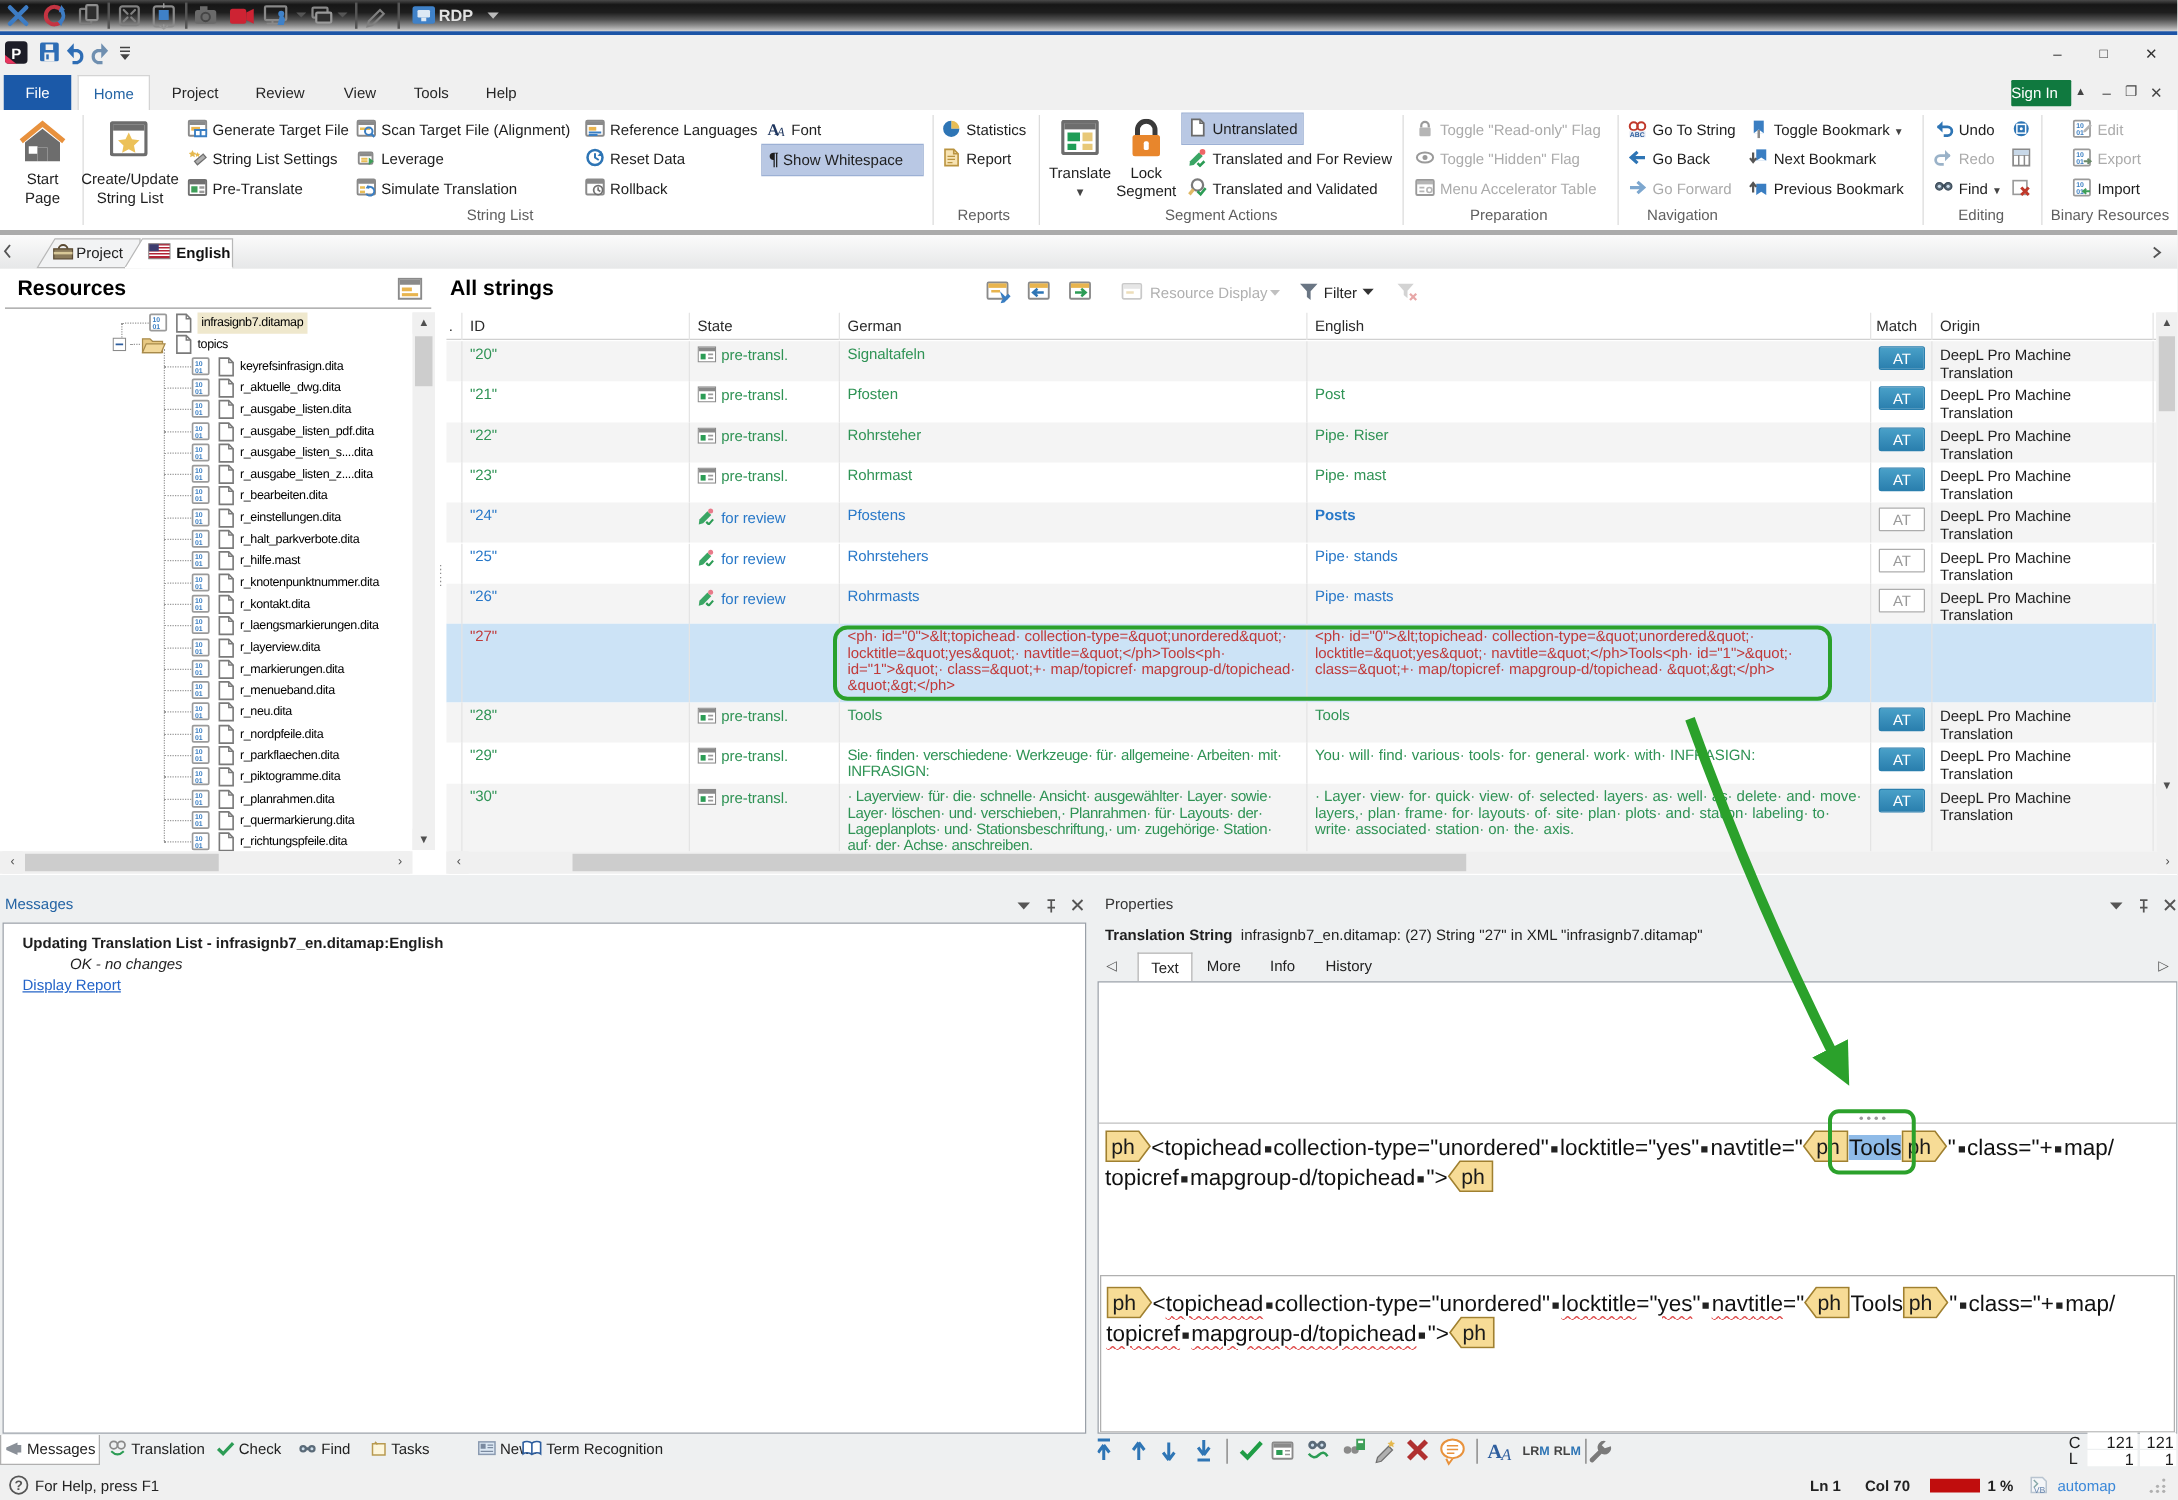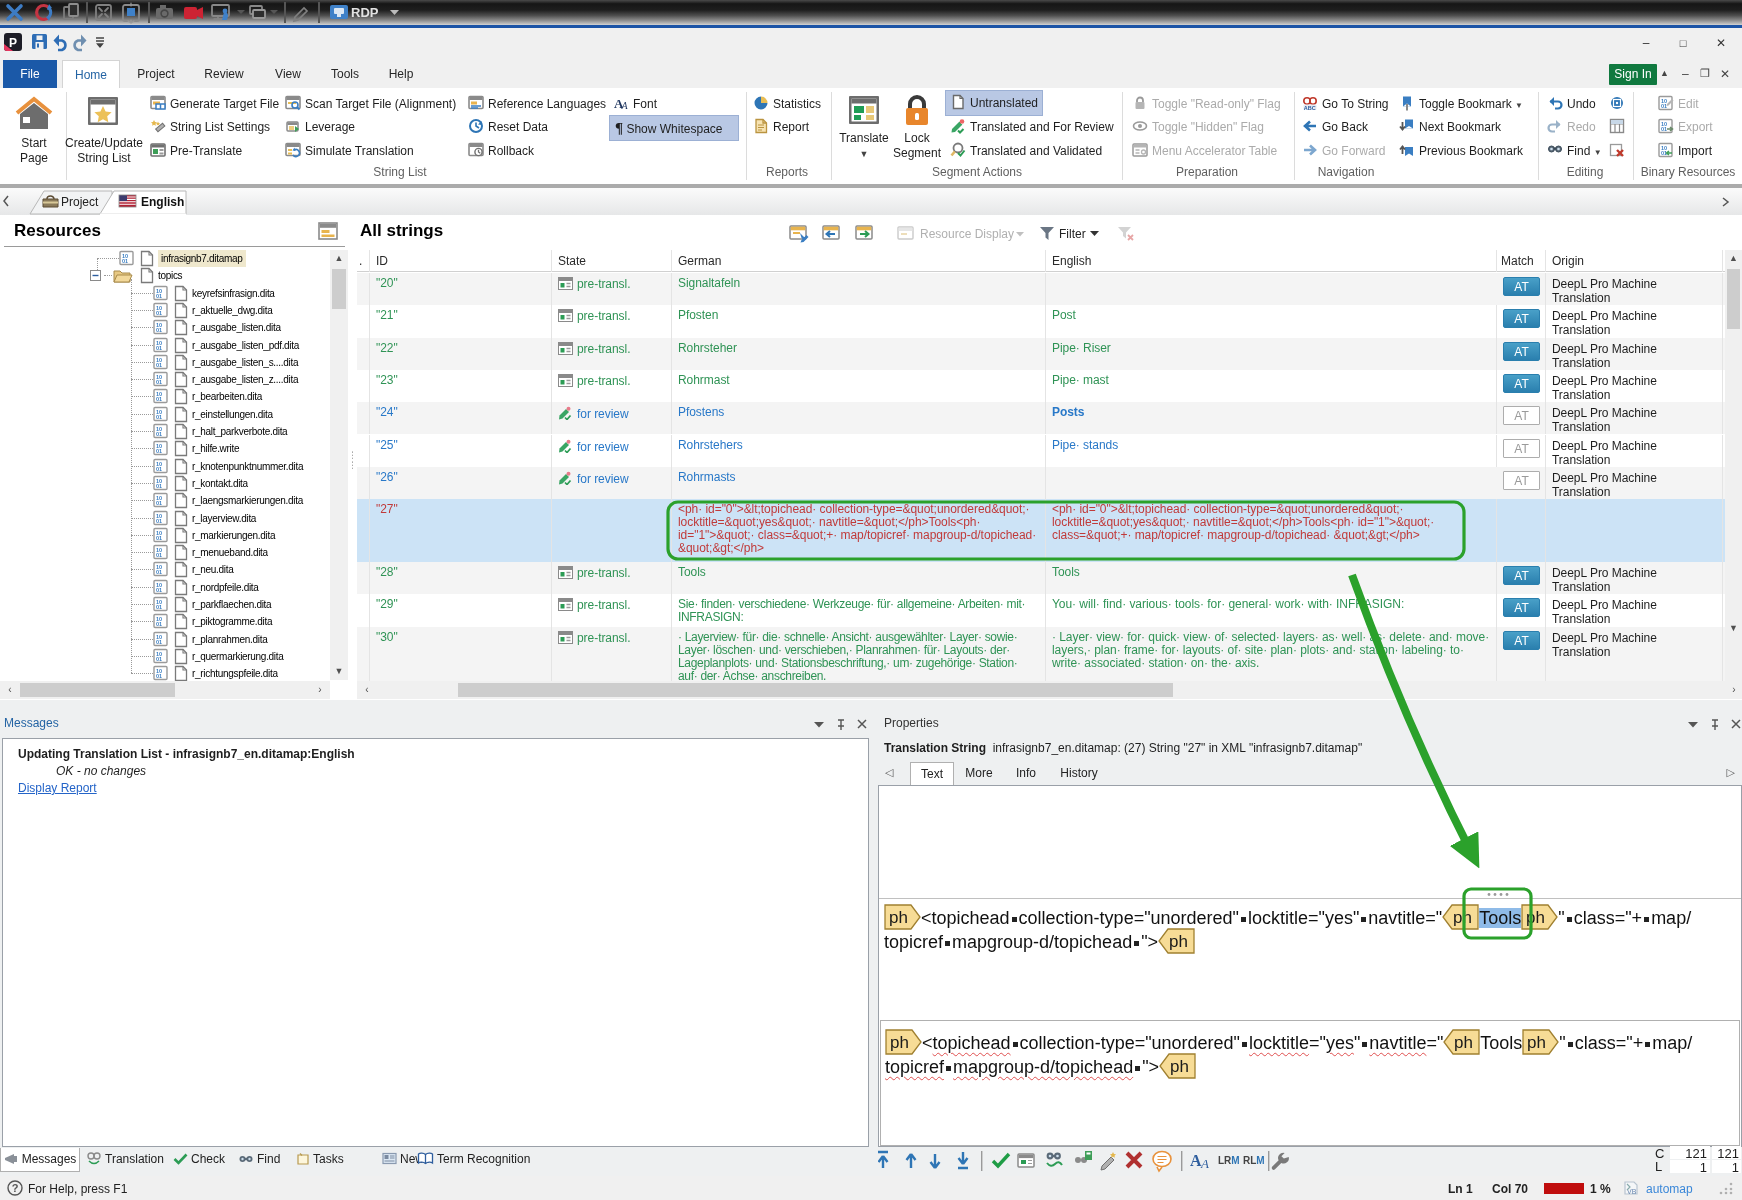--- a/index.html
+++ b/index.html
@@ -15,21 +15,21 @@
 
 .titlebar { position:absolute; left:0; top:28px; width:1742px; height:32px; background:#f0f0f0; }
 .apptitle { position:absolute; left:0; right:0; top:9px; text-align:center; font-size:12px; color:#3c3c3c; }
 .winbtn { position:absolute; top:0; width:30px; height:30px; color:#333; font-size:12px; text-align:center; line-height:30px; }
 
 
 .ribbontabs { position:absolute; left:0; top:60px; width:1742px; height:28px; background:#f0f0f0; }
 .filetab { position:absolute; left:3px; top:0; width:54px; height:28px; background:#1b59a8; color:#fff; text-align:center; line-height:28px; font-size:12px; }
 .rtab { position:absolute; top:0; height:28px; line-height:28px; font-size:12px; color:#262626; text-align:center; }
 .rtab.sel { background:#fff; color:#2464a4; border:1px solid #d4d4d4; border-bottom:none; }
-.signin { position:absolute; left:1609px; top:4px; width:48px; height:21px; background:#10793f; color:#fff; text-align:center; line-height:21px; font-size:12px; border-radius:1px; }
+.signin { position:absolute; left:1609px; top:4px; width:48px; height:21px; background:#10793f; color:#fff; line-height:21px; font-size:12px; border-radius:1px; }
 
 
 .ribbon { position:absolute; left:0; top:88px; width:1742px; height:96px; background:#fff; }
 .ribbonedge { position:absolute; left:0; top:184px; width:1742px; height:4px; background:#ababab; }
 .rgl { position:absolute; top:77px; font-size:12px; color:#5f5f5f; text-align:center; white-space:nowrap; }
 .rsep { position:absolute; top:4px; height:88px; width:1px; background:#dcdcdc; }
 .rsmall { position:absolute; font-size:12px; color:#1e1e1e; white-space:nowrap; height:24px; line-height:24px; }
 .rsmall .ico { display:inline-block; vertical-align:-3px; margin-right:4px; }
 .rbig { position:absolute; text-align:center; font-size:12px; color:#1e1e1e; line-height:15px; }
 .hl { background:#b9c8e4; outline:1px solid #9cb0d4; }
@@ -633,21 +633,21 @@
       </svg>
 <div class="ti" style="left:192px; top:175.0px;">r_halt_parkverbote.dita</div>
 <div class="abs" style="left:131px; top:200.3px; width:22px; border-top:1px dotted #9a9a9a;"></div>
 <svg class="ovl" style="left:153px; top:192.3px;" width="16" height="16">
         <use href="#s-1001"></use>
       </svg>
 <svg class="ovl" style="left:173px; top:192.3px;" width="16" height="17" viewBox="0 0 16 17">
         <path d="M2.5 1.5 h7.5 l3.5 3.5 v10.5 h-11 z" fill="#fff" stroke="#7a7a7a" stroke-width="1.3"></path>
         <path d="M10 1.5 v3.5 h3.5" fill="none" stroke="#7a7a7a" stroke-width="1.1"></path>
       </svg>
-<div class="ti" style="left:192px; top:192.3px;">r_hilfe.write</div>
+<div class="ti" style="left:192px; top:192.3px;">r_hilfe.mast</div>
 <div class="abs" style="left:131px; top:217.60000000000002px; width:22px; border-top:1px dotted #9a9a9a;"></div>
 <svg class="ovl" style="left:153px; top:209.60000000000002px;" width="16" height="16">
         <use href="#s-1001"></use>
       </svg>
 <svg class="ovl" style="left:173px; top:209.60000000000002px;" width="16" height="17" viewBox="0 0 16 17">
         <path d="M2.5 1.5 h7.5 l3.5 3.5 v10.5 h-11 z" fill="#fff" stroke="#7a7a7a" stroke-width="1.3"></path>
         <path d="M10 1.5 v3.5 h3.5" fill="none" stroke="#7a7a7a" stroke-width="1.1"></path>
       </svg>
 <div class="ti" style="left:192px; top:209.60000000000002px;">r_knotenpunktnummer.dita</div>
 <div class="abs" style="left:131px; top:234.9px; width:22px; border-top:1px dotted #9a9a9a;"></div>
@@ -899,20 +899,21 @@
 </div>
 <div class="grow odd" style="top:216.8px; height:32.3px;">
 <div class="gc gl " style="left:0px; width:13px; "></div>
 <div class="gc gl " style="left:13px; width:182px; "><span class="blue">"26"</span></div>
 <div class="gc gl " style="left:195px; width:120px; "><svg width="15" height="14" style="vertical-align:-2px; margin-right:4px;" viewBox="0 0 15 14">
             <path d="M1.5 9.5 L8 3 l3 3 -6.5 6.5 -3.5 1 z" fill="#3aa564"></path>
             <circle cx="10.5" cy="2.8" r="2" fill="#e87a8a"></circle>
             <path d="M7 11.5 l2 2 3.5 -4" fill="none" stroke="#2c9c55" stroke-width="1.7"></path>
           </svg><span class="blue">for review</span></div>
 <div class="gc gl " style="left:315px; width:374px; "><span class="blue">Rohrmasts</span></div>
+<div class="gc gl " style="left:689px; width:451px; "><span class="blue">Pipe· masts</span></div>
 <div class="gc gl " style="left:1140px; width:49px; "><span class="at-o">AT</span></div>
 <div class="gc gl " style="left:1189px; width:177px; line-height:14px;">DeepL Pro Machine<br>Translation</div>
 </div>
 <div class="grow sel" style="top:249.10000000000002px; height:63.0px;">
 <div class="gc gl " style="left:0px; width:13px; "></div>
 <div class="gc gl " style="left:13px; width:182px; "><span class="redt">"27"</span></div>
 <div class="gc gl " style="left:195px; width:120px; "></div>
 <div class="gc gl " style="left:315px; width:374px; "><span class="redt">&lt;ph· id="0"&gt;&amp;lt;topichead· collection-type=&amp;quot;unordered&amp;quot;·<br>locktitle=&amp;quot;yes&amp;quot;· navtitle=&amp;quot;&lt;/ph&gt;Tools&lt;ph·<br>id="1"&gt;&amp;quot;· class=&amp;quot;+· map/topicref· mapgroup-d/topichead·<br>&amp;quot;&amp;gt;&lt;/ph&gt;</span></div>
 <div class="gc gl " style="left:689px; width:451px; "><span class="redt">&lt;ph· id="0"&gt;&amp;lt;topichead· collection-type=&amp;quot;unordered&amp;quot;·<br>locktitle=&amp;quot;yes&amp;quot;· navtitle=&amp;quot;&lt;/ph&gt;Tools&lt;ph· id="1"&gt;&amp;quot;·<br>class=&amp;quot;+· map/topicref· mapgroup-d/topichead· &amp;quot;&amp;gt;&lt;/ph&gt;</span></div>
 <div class="gc gl " style="left:1140px; width:49px; "></div>

